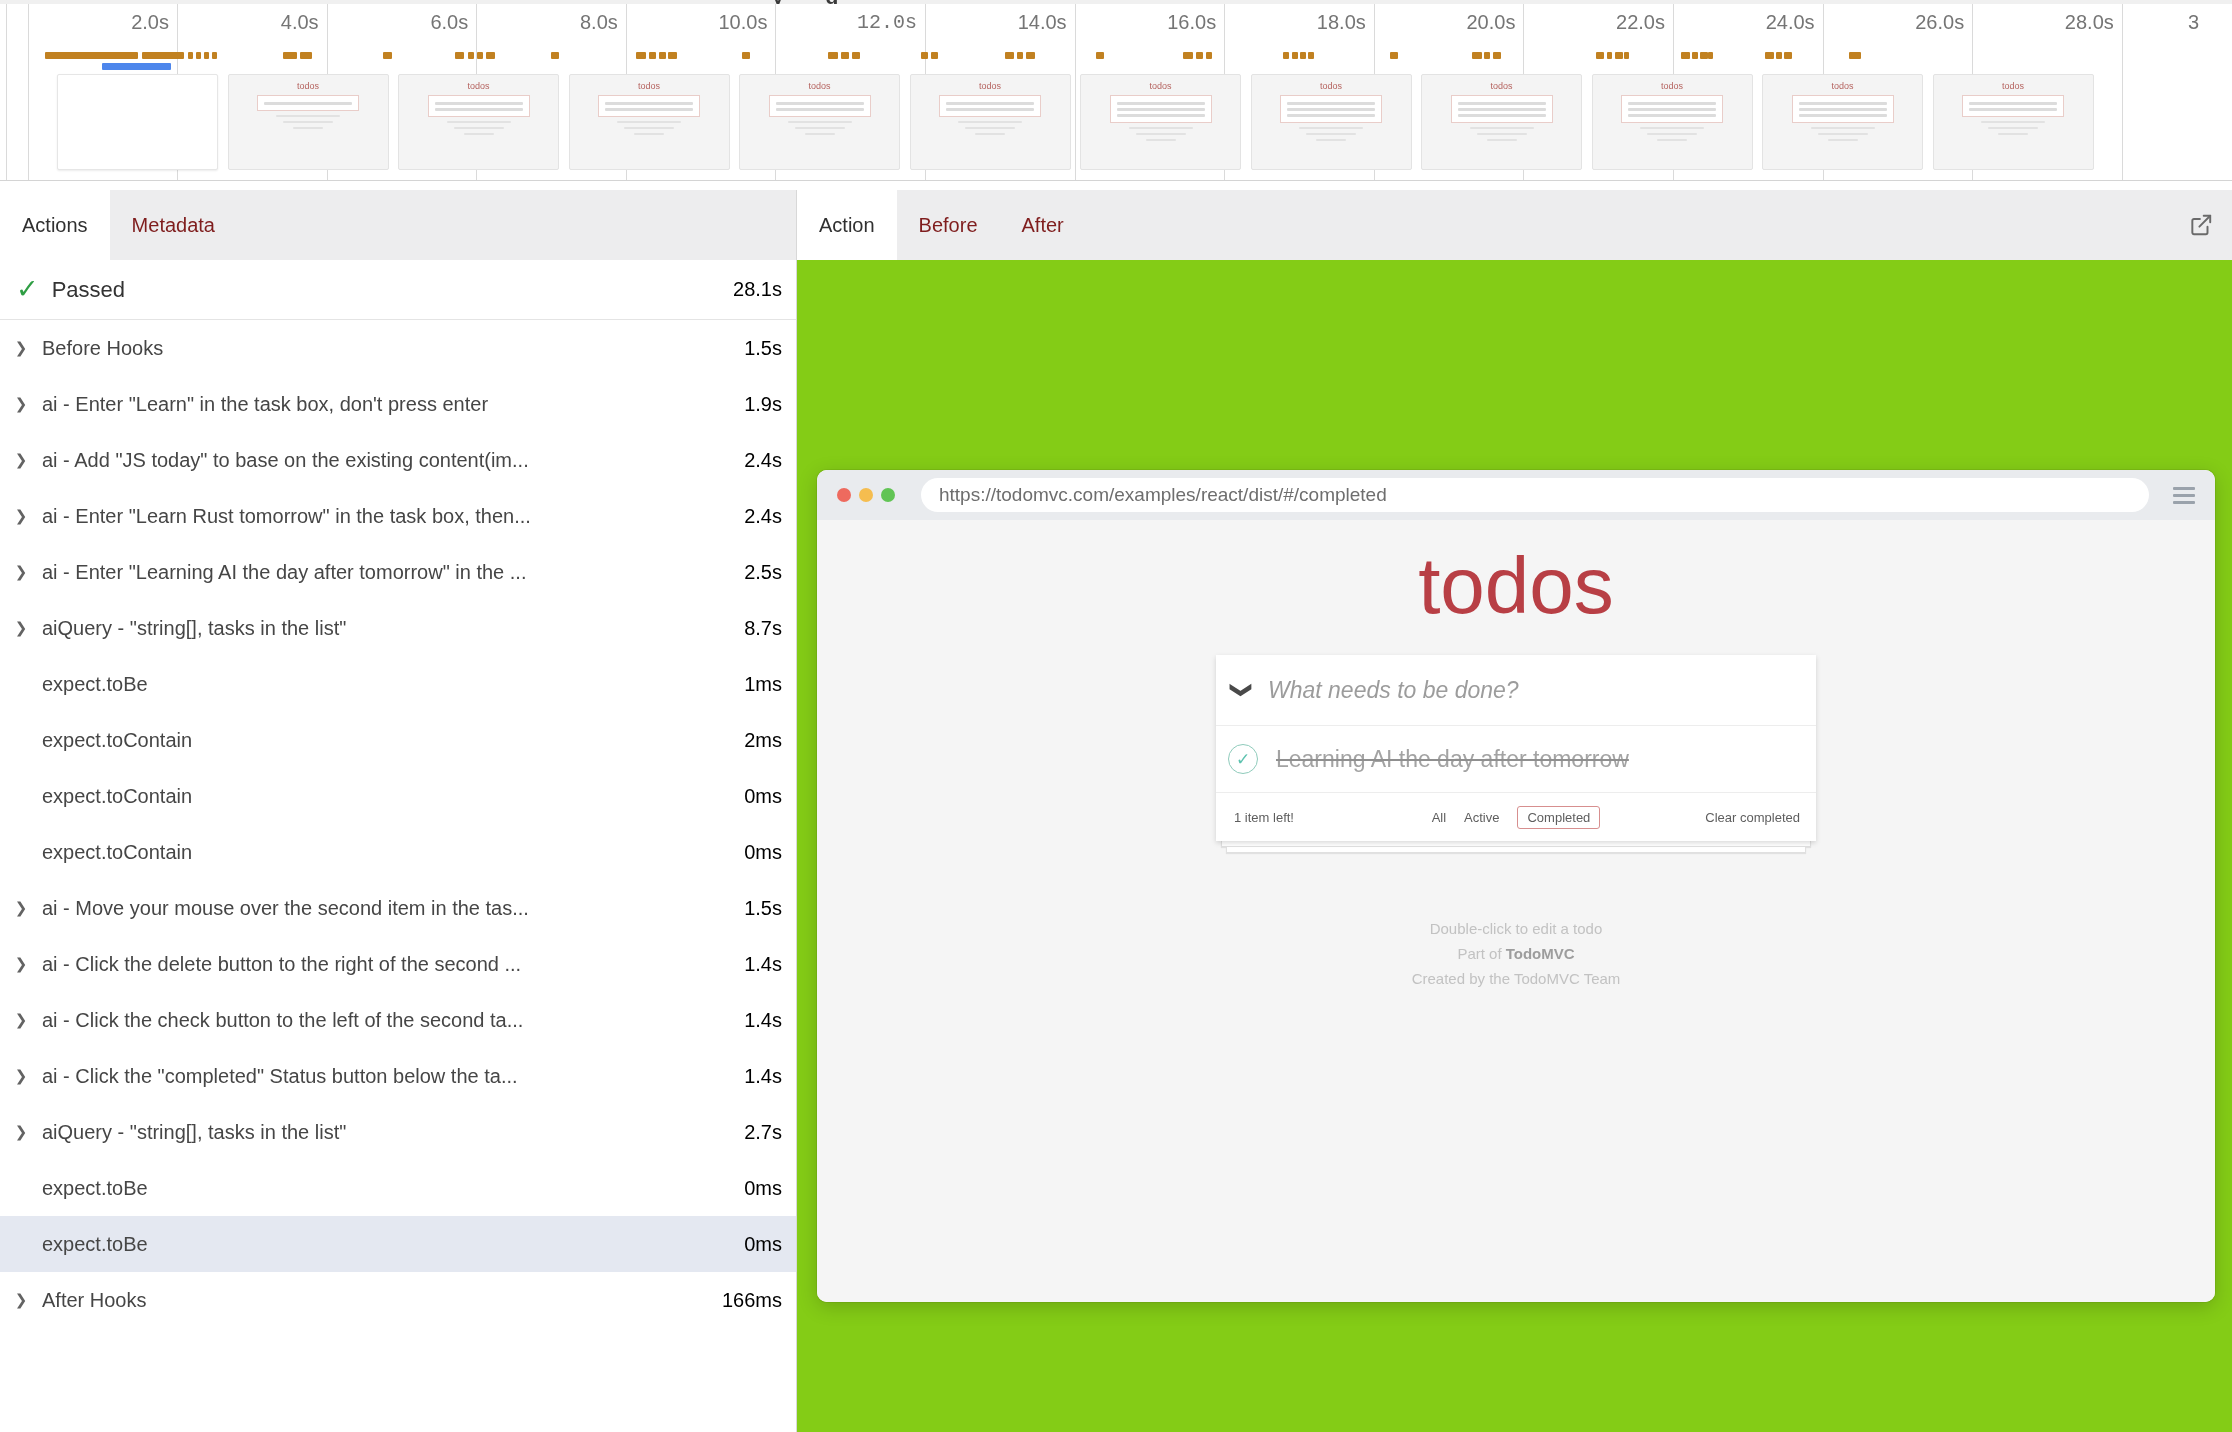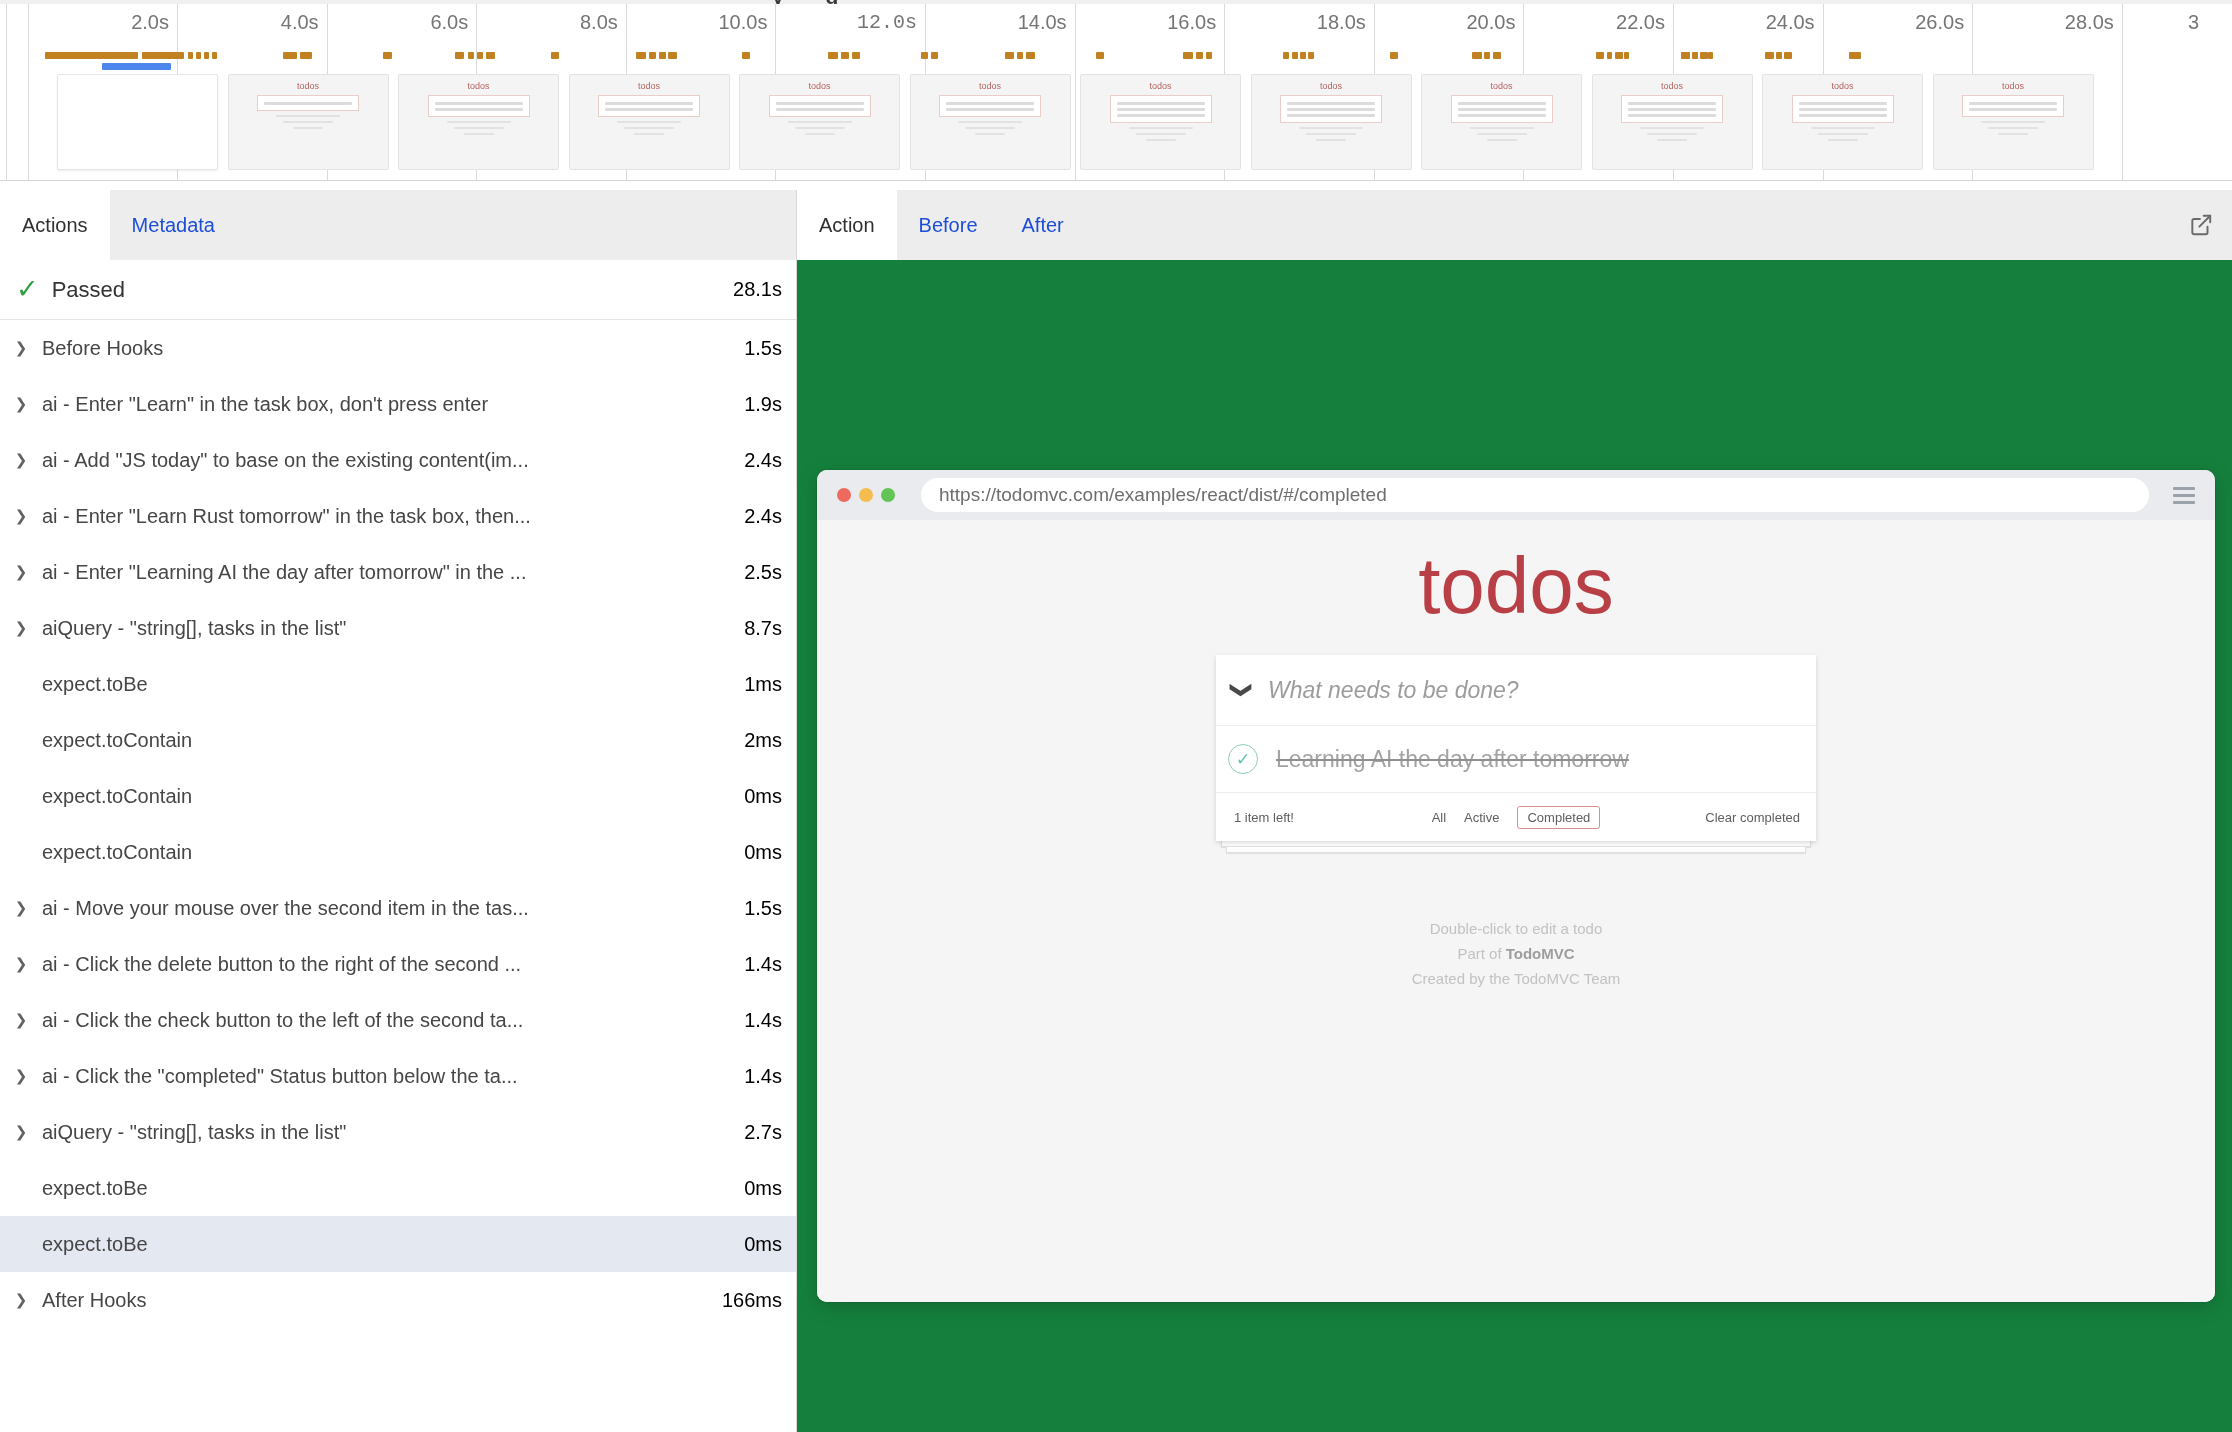--- a/index.html
+++ b/index.html
@@ -23,38 +23,38 @@
   .thumb.blank{background:#fff;border-color:#e6e6e6;box-shadow:0 1px 2px rgba(0,0,0,0.08);}
   .t-title{font-size:9px;line-height:10px;color:#b5635f;text-align:center;margin-top:6px;}
   .t-box{width:100px;margin:4px auto 0;background:#fff;border:1px solid #e9cdc9;padding:3px 0 2px;}
   .t-line{height:3px;background:#dcdcdc;margin:3px 6px;border-radius:1px;}
   .t-foot{height:2px;background:#e2e2e2;margin:4px auto 0;border-radius:1px;}
 
   
   .tabstrip{position:absolute;top:190px;height:70px;background:#ededee;display:flex;align-items:stretch;box-sizing:border-box;}
   .left-tabs{left:0;width:796px;}
   .right-tabs{left:797px;width:1435px;}
-  .tab{padding:0 22px;display:flex;align-items:center;font-size:20px;color:#1d4ed8;cursor:default;}
+  .tab{padding:0 22px;display:flex;align-items:center;font-size:20px;color:#7f1d1d;cursor:default;}
   .tab.active{background:#fff;color:#303030;}
   .ext-icon{margin-left:auto;align-self:center;margin-right:18px;width:26px;height:26px;}
   .ext-icon svg{display:block;}
 
   
   .left-content{position:absolute;left:0;top:260px;width:796px;bottom:0;background:#fff;}
   .passed-row{height:60px;display:flex;align-items:center;padding:0 14px 0 16px;border-bottom:1px solid #e4e4e4;box-sizing:border-box;}
   .check{color:#2f9e44;font-size:27px;margin-right:13px;line-height:1;}
   .passed-label{font-size:22px;color:#333;}
   .dur{margin-left:auto;font-size:20px;color:#000000;flex:none;padding-left:12px;}
   .action-row{height:56px;display:flex;align-items:center;padding-right:14px;}
   .action-row.selected{background:#e4e8f1;}
   .chev{width:42px;text-align:center;font-size:15px;color:#636363;flex:none;}
   .atitle{font-size:20px;color:#464646;white-space:nowrap;overflow:hidden;flex:1;}
 
   
-  .right-content{position:absolute;left:797px;top:260px;right:0;bottom:0;background:#15803d;}
+  .right-content{position:absolute;left:797px;top:260px;right:0;bottom:0;background:#84cc16;}
   .v-divider{position:absolute;left:796px;top:190px;bottom:0;width:1px;background:#d8d8d8;}
 
   .browser-window{position:absolute;left:20px;top:210px;width:1398px;height:832px;border-radius:10px;
                   box-shadow:0 0 0 1px rgba(0,0,0,0.06),0 5px 20px rgba(0,0,0,0.18);background:#fff;}
   .chrome{height:50px;background:#e9ebee;border-radius:10px 10px 0 0;display:flex;align-items:center;}
   .light{width:14px;height:14px;border-radius:50%;margin-left:8px;flex:none;}
   .light.red{margin-left:20px;background:#ee6a5e;}
   .light.yellow{background:#f5bd4f;}
   .light.green{background:#61c454;}
   .url-bar{flex:1;height:34px;line-height:34px;background:#fff;border-radius:17px;margin:0 24px 0 26px;

